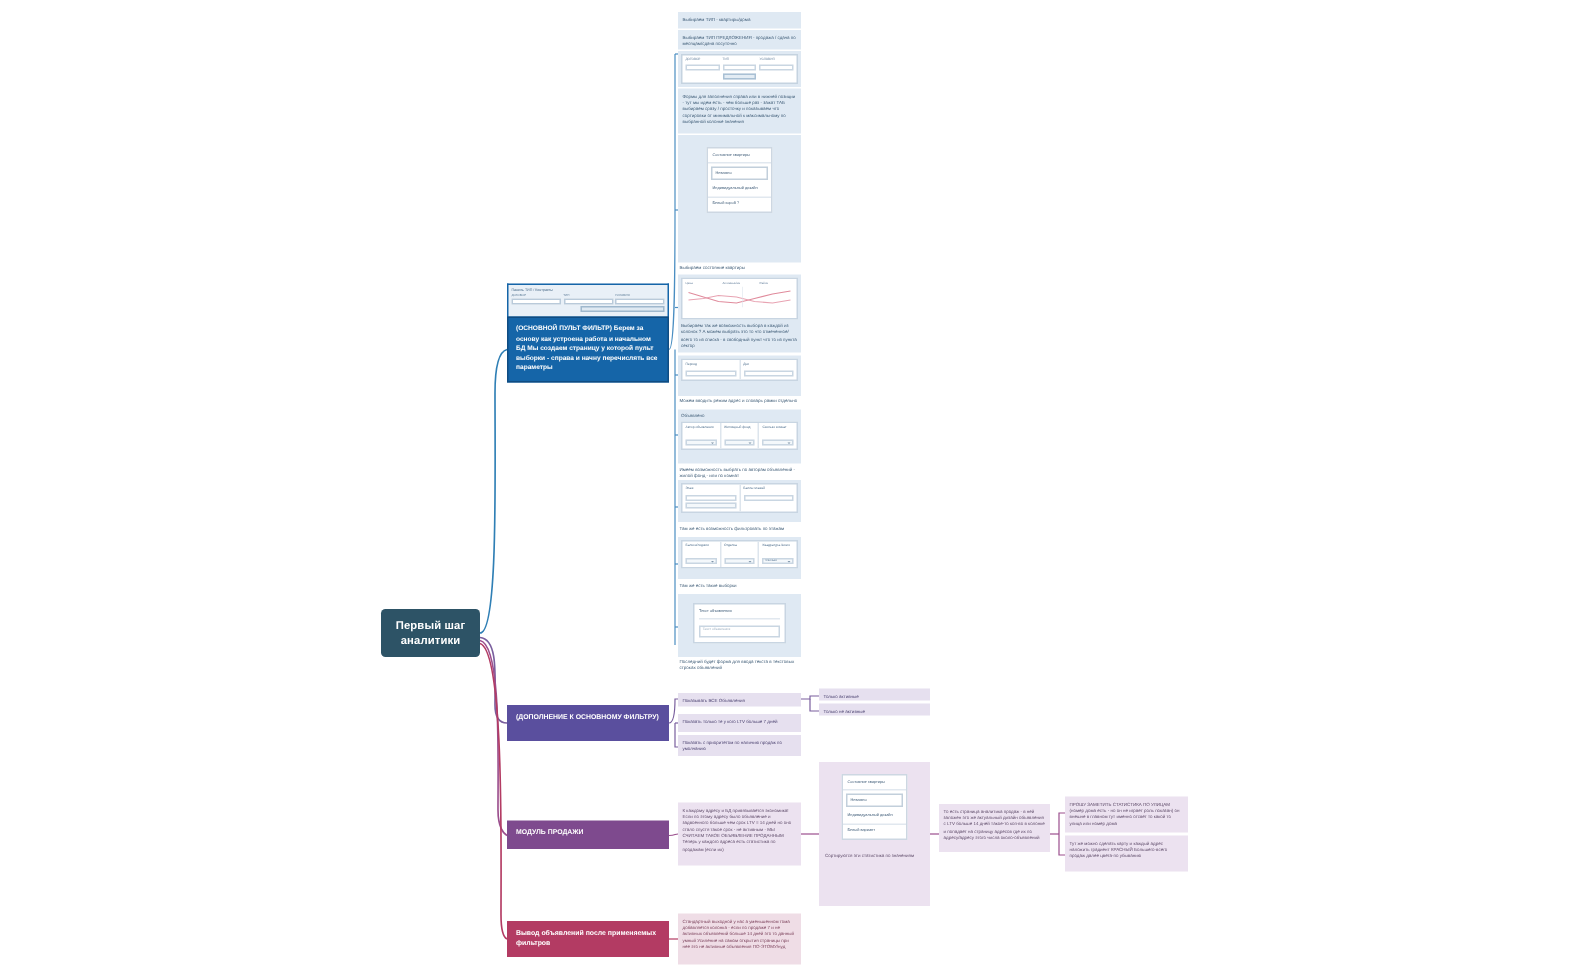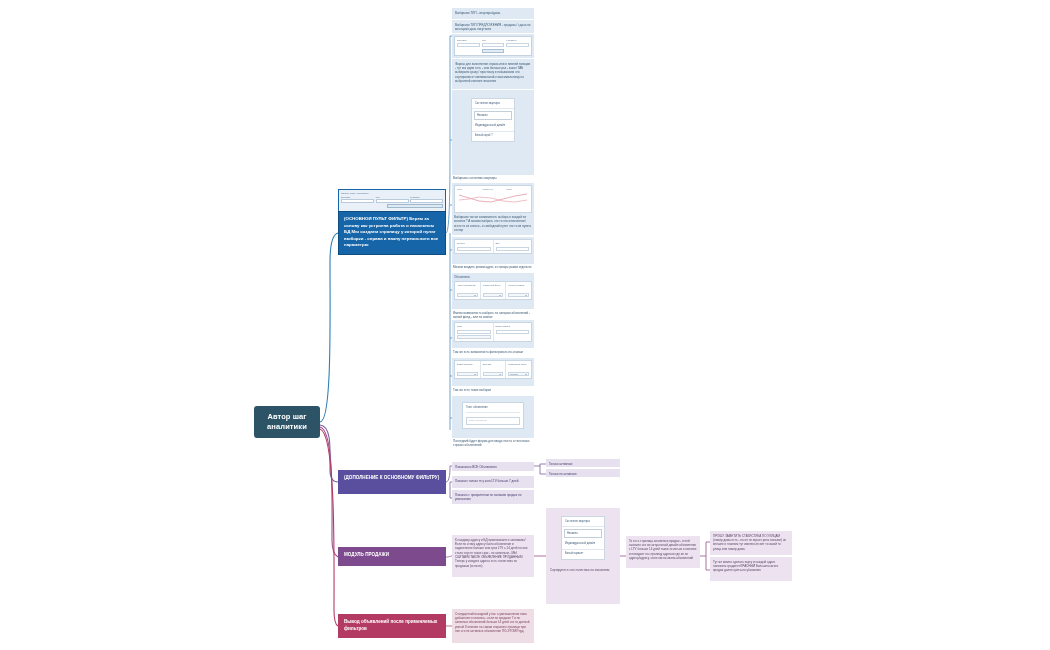--- a/index.html
+++ b/index.html
@@ -154,21 +154,21 @@
     <path d="M534,556 L540,556 L540,556 L546,556" stroke="#9b4f8e" stroke-width=".8" fill="none"></path>
     <path d="M620,556 L626,556" stroke="#9b4f8e" stroke-width=".8" fill="none"></path>
     <path d="M700,556 L706,556" stroke="#9b4f8e" stroke-width=".8" fill="none"></path>
     <path d="M706,556 L706,542 L710,542" stroke="#9b4f8e" stroke-width=".8" fill="none"></path>
     <path d="M706,556 L706,570 L710,570" stroke="#9b4f8e" stroke-width=".8" fill="none"></path>
 
     <path d="M446,626 C450,626 450,626 452,626" stroke="#b33b63" stroke-width=".8" fill="none"></path>
   </svg>
 
   <div class="node root">
-    <span>Автор шаг аналитики</span>
+    <span>Первый шаг аналитики</span>
   </div>
 
   <div class="mockpanel">
     <div class="mp-title">Панель ТИП / Контракты</div>
     <div class="mp-row">
       <div class="mp-col">
         <div class="mp-lbl">ДОГОВОР</div>
         <div class="mp-field"></div>
       </div>
       <div class="mp-col">

